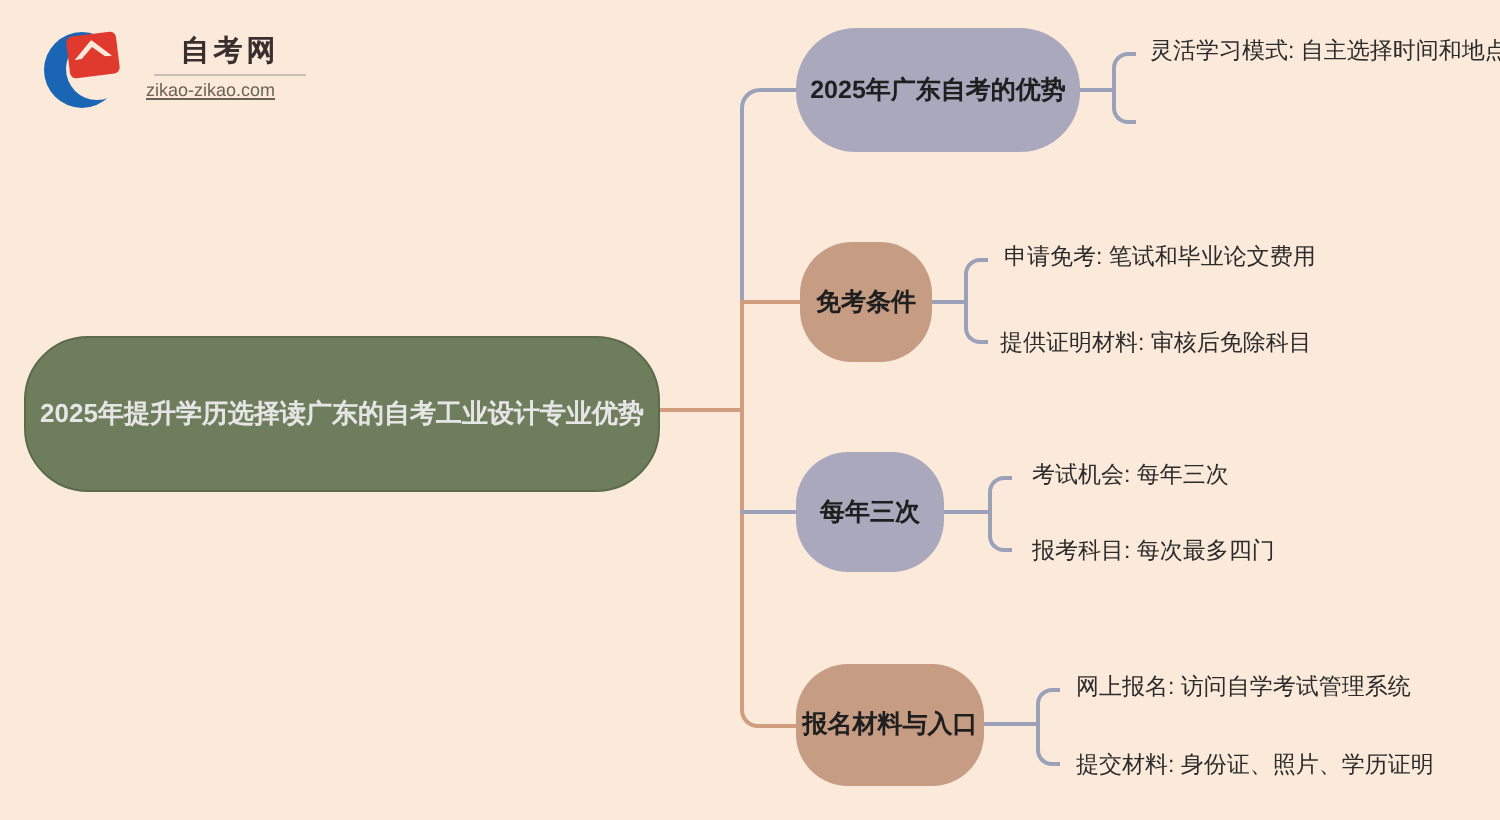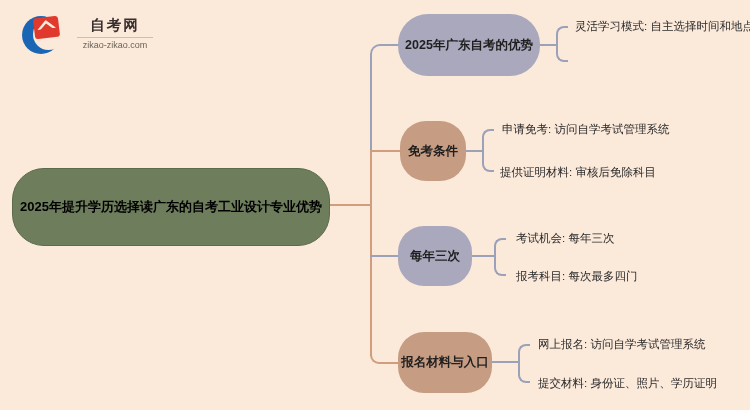--- a/index.html
+++ b/index.html
@@ -13,28 +13,28 @@
   
   .logo-icon{left:22px;top:10px;width:48px;height:48px;}
   .crescent{position:absolute;left:0;top:6px;width:38px;height:38px;border-radius:50%;background:#1b66b4;}
   .crescent-cut{position:absolute;left:11px;top:9px;width:31px;height:31px;border-radius:50%;background:#fbe9da;}
   .cap{position:absolute;left:12px;top:7px;width:25px;height:21px;background:#e0392e;border-radius:3px;transform:rotate(-7deg);}
   .cap-chevron{position:absolute;left:3px;top:3px;width:19px;height:9px;background:#fbe9da;
     clip-path:polygon(0 100%,50% 0,100% 100%,82% 100%,50% 38%,18% 100%);}
   .site-name{left:75px;top:16px;width:80px;text-align:center;font-size:14.5px;font-weight:bold;
     color:#3a2f2f;letter-spacing:2px;}
   .logo-divider{left:77px;top:37px;width:76px;height:1px;background:#c9bfb4;}
-  .site-domain{left:73px;top:40px;width:84px;text-align:center;font-size:9px;color:#6b6257;}
+  .site-domain{left:73px;top:40px;width:84px;font-size:9px;color:#6b6257;text-decoration:underline;}
 
   
   .center-node{
     left:12px;top:168px;width:318px;height:78px;background:#6e7d5c;border:1px solid #5c6b4b;
     border-radius:32px;display:flex;align-items:center;justify-content:center;box-sizing:border-box;
   }
-  .center-node span{color:#000000;font-weight:bold;font-size:13px;white-space:nowrap;}
+  .center-node span{color:#e5e5e5;font-weight:bold;font-size:13px;white-space:nowrap;}
 
   
   .bnode{display:flex;align-items:center;justify-content:center;box-sizing:border-box;}
   .bnode span{font-weight:bold;font-size:12.5px;color:#1f1f1f;white-space:nowrap;}
   .lav{background:#a9a8bc;}
   .tan{background:#c69c83;align-items:center;}
   .node-b1{left:398px;top:14px;width:142px;height:62px;border-radius:30px;align-items:center;}
   .node-b2{left:400px;top:121px;width:66px;height:60px;border-radius:26px;}
   .node-b3{left:398px;top:226px;width:74px;height:60px;border-radius:26px;}
   .node-b4{left:398px;top:332px;width:94px;height:61px;border-radius:26px;}
@@ -113,21 +113,21 @@
   <div class="abs brk-up b1-up"></div>
   <div class="abs brk-dn b1-dn"></div>
   <div class="abs leaf b1-l1">灵活学习模式: 自主选择时间和地点</div>
 
   <div class="abs bnode tan node-b2">
     <span>免考条件</span>
   </div>
   <div class="abs hline c-gray b2-stub"></div>
   <div class="abs brk-up b2-up"></div>
   <div class="abs brk-dn b2-dn"></div>
-  <div class="abs leaf b2-l1">申请免考: 访问自学考试管理系统</div>
+  <div class="abs leaf b2-l1">申请免考: 笔试和毕业论文费用</div>
   <div class="abs leaf b2-l2">提供证明材料: 审核后免除科目</div>
 
   <div class="abs bnode lav node-b3">
     <span>每年三次</span>
   </div>
   <div class="abs hline c-gray b3-stub"></div>
   <div class="abs brk-up b3-up"></div>
   <div class="abs brk-dn b3-dn"></div>
   <div class="abs leaf b3-l1">考试机会: 每年三次</div>
   <div class="abs leaf b3-l2">报考科目: 每次最多四门</div>

